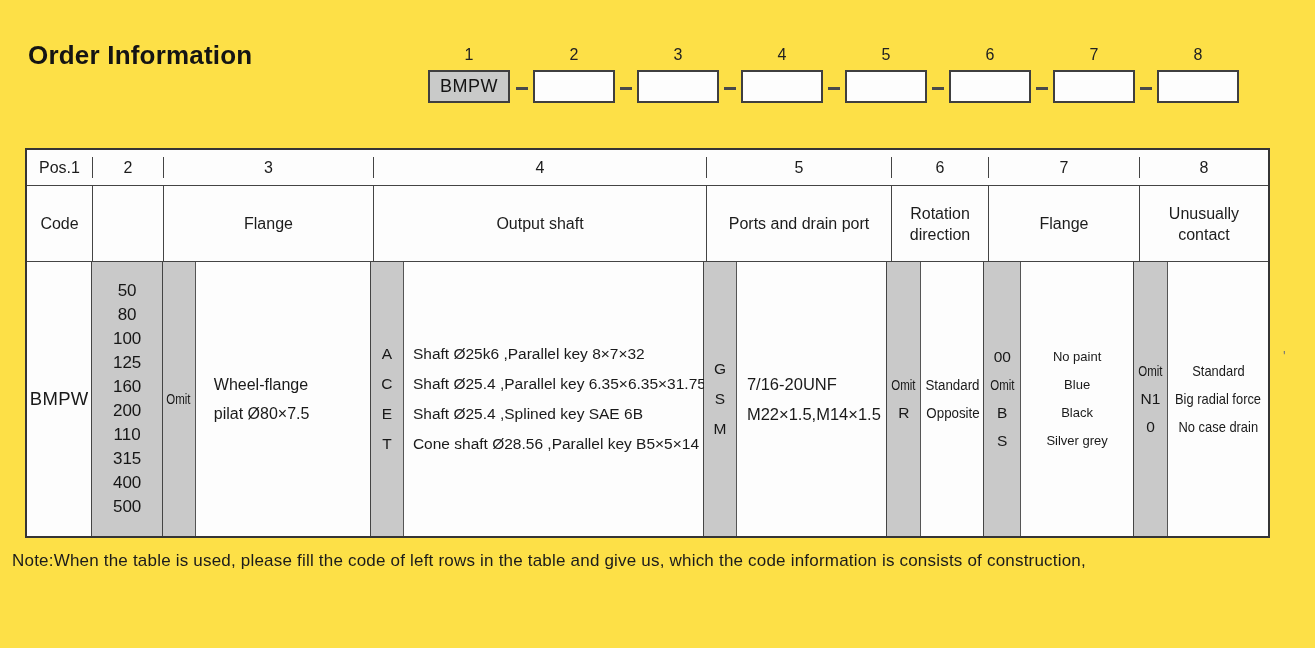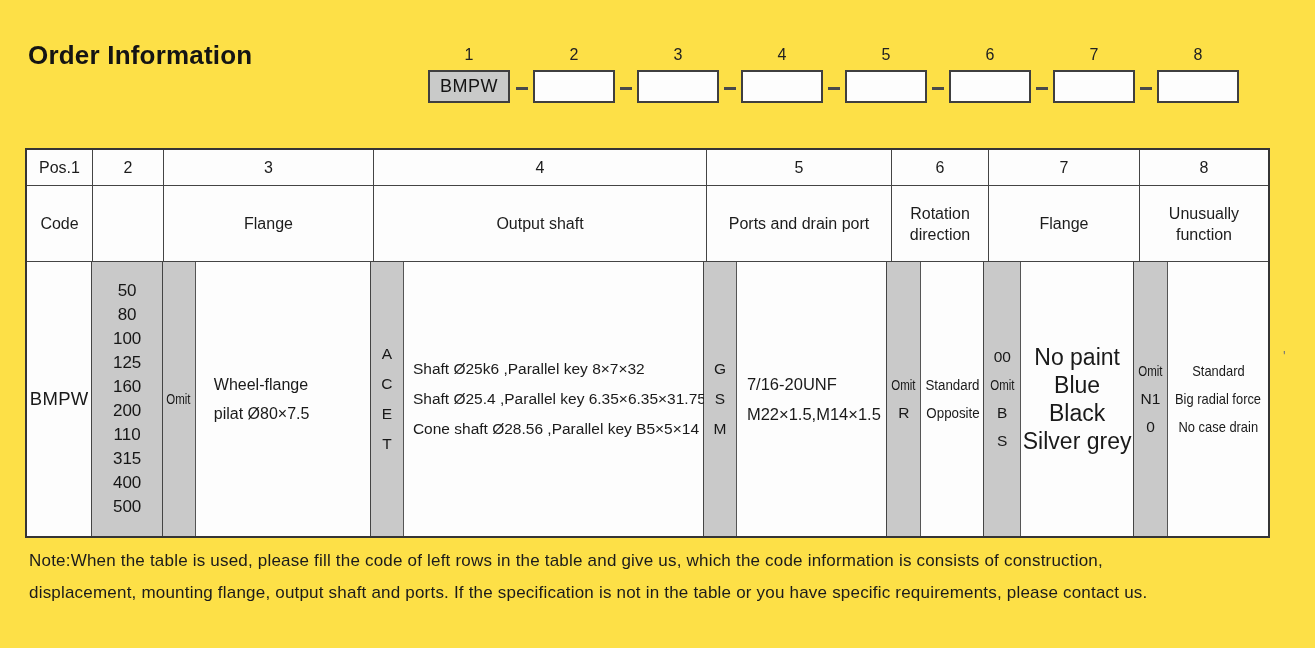--- a/index.html
+++ b/index.html
@@ -29,21 +29,21 @@
   .g5{left:845px}.g6{left:949px}.g7{left:1053px}.g8{left:1157px}
   .d2{left:516px}.d3{left:620px}.d4{left:724px}.d5{left:828px}
   .d6{left:932px}.d7{left:1036px}.d8{left:1140px}
   
   .otable {
     position:absolute; left:25px; top:148px; width:1245px; height:390px;
     border:2px solid #353535; background:#fdfdfd;
     display:flex; flex-direction:column;
   }
   .trow { display:flex; width:100%; }
-  .hrow1 { height:36px; border-bottom:1px solid #444; }
+  .hrow1 { height:36px; border-bottom:1px solid #444;align-items:center; }
   .hrow2 { height:76px; border-bottom:1px solid #444; }
   .brow  { flex:1; }
   .cell { border-right:1px solid #444; display:flex; align-items:center; justify-content:center; text-align:center; }
   .cell:last-child { border-right:none; }
   .c1{width:66px}.c2{width:71px}.c3{width:210px}.c4{width:333px}
   .c5{width:185px}.c6{width:97px}.c7{width:151px}.c8{flex:1}
   .htext { font-size:16px; line-height:21px; color:#1c1c1c; }
   
   .bcell { padding:0; align-items:stretch; justify-content:flex-start; text-align:left; }
   .strip {
@@ -61,25 +61,25 @@
     background:#c9c9c9; width:100%; height:100%;
     display:flex; flex-direction:column; align-items:center; justify-content:center;
     font-size:17px; color:#161616;
   }
   .bmpw { font-size:18.5px; letter-spacing:0.3px; }
   .flange-desc { padding-left:18px; font-size:16px; }
   .flange-desc .line { line-height:29px; }
   .shaft-desc { padding-left:9px; font-size:15.5px; }
   .ports-desc { padding-left:10px; font-size:16.5px; }
   .rot-desc  { font-size:15.5px; text-align:center; }
-  .paint-desc{ font-size:23px; text-align:center; }
+  .paint-desc{ font-size:13px; text-align:center; }
   .unus-desc { font-size:15px;  text-align:center; }
   
   .note {
-    position:absolute; left:29px; top:545px; width:1278px;
+    position:absolute; left:12px; top:545px; width:1278px;
     font-size:17px; line-height:32px; letter-spacing:0.2px; color:#1b1b1b;
   }
   .artifact { position:absolute; left:1283px; top:348px; font-size:14px; color:#777; }
 </style>
 </head>
 <body>
 
 <div class="page">
 
   <div class="title">Order Information</div>
@@ -148,21 +148,21 @@
       <div class="cell c6 htext">
         <div>
           <div class="line">Rotation</div>
           <div class="line">direction</div>
         </div>
       </div>
       <div class="cell c7 htext">Flange</div>
       <div class="cell c8 htext">
         <div>
           <div class="line">Unusually</div>
-          <div class="line">function</div>
+          <div class="line">contact</div>
         </div>
       </div>
     </div>
 
     <div class="trow brow">
 
       <div class="cell c1 bmpw">BMPW</div>
 
       <div class="cell c2 bcell">
         <div class="dispcell lh24">
@@ -192,20 +192,21 @@
       <div class="cell c4 bcell">
         <div class="strip s4 lh30">
           <div class="line">A</div>
           <div class="line">C</div>
           <div class="line">E</div>
           <div class="line">T</div>
         </div>
         <div class="desc shaft-desc lh30">
           <div class="line">Shaft Ø25k6 ,Parallel key 8×7×32</div>
           <div class="line">Shaft Ø25.4 ,Parallel key 6.35×6.35×31.75</div>
+          <div class="line">Shaft Ø25.4 ,Splined key SAE 6B</div>
           <div class="line">Cone shaft Ø28.56 ,Parallel key B5×5×14</div>
         </div>
       </div>
 
       <div class="cell c5 bcell">
         <div class="strip s5 lh30">
           <div class="line">G</div>
           <div class="line">S</div>
           <div class="line"></div>
           <div class="line">M</div>
@@ -253,18 +254,17 @@
           <div class="line"><span class="cond85">Big radial force</span></div>
           <div class="line"><span class="cond85">No case drain</span></div>
         </div>
       </div>
 
     </div>
   </div>
 
   <div class="note">
     <div class="line">Note:When the table is used, please fill the code of left rows in the table and give us, which the code information is consists of construction,</div>
-    <div class="line">displacement, mounting flange, output shaft and ports. If the specification is not in the table or you have specific requirements, please contact us.</div>
   </div>
 
   <div class="artifact">'</div>
 
 </div>
 
 </body></html>

